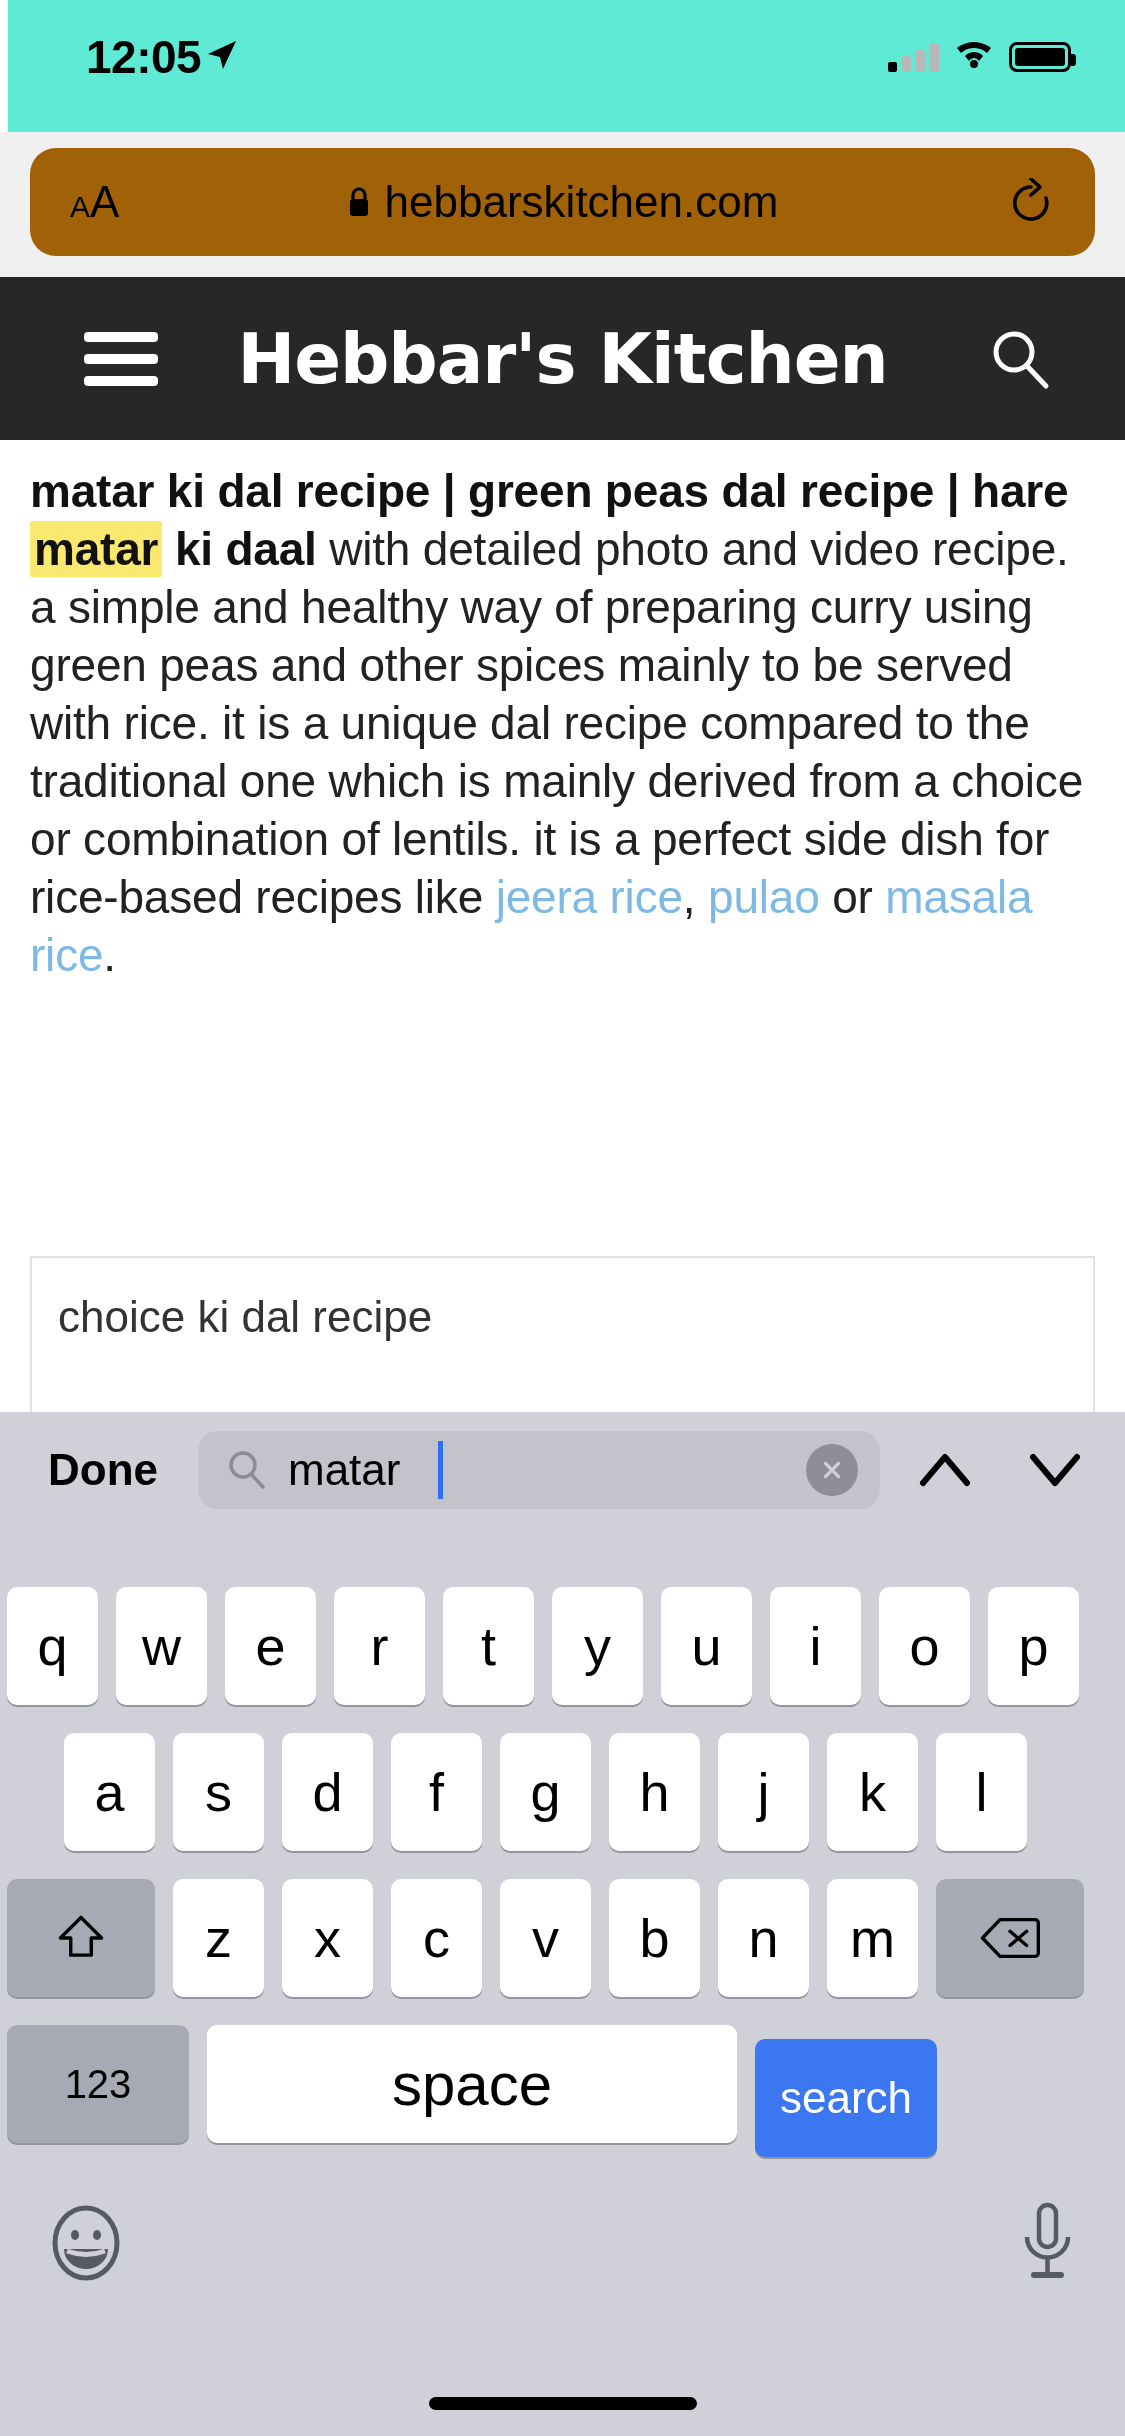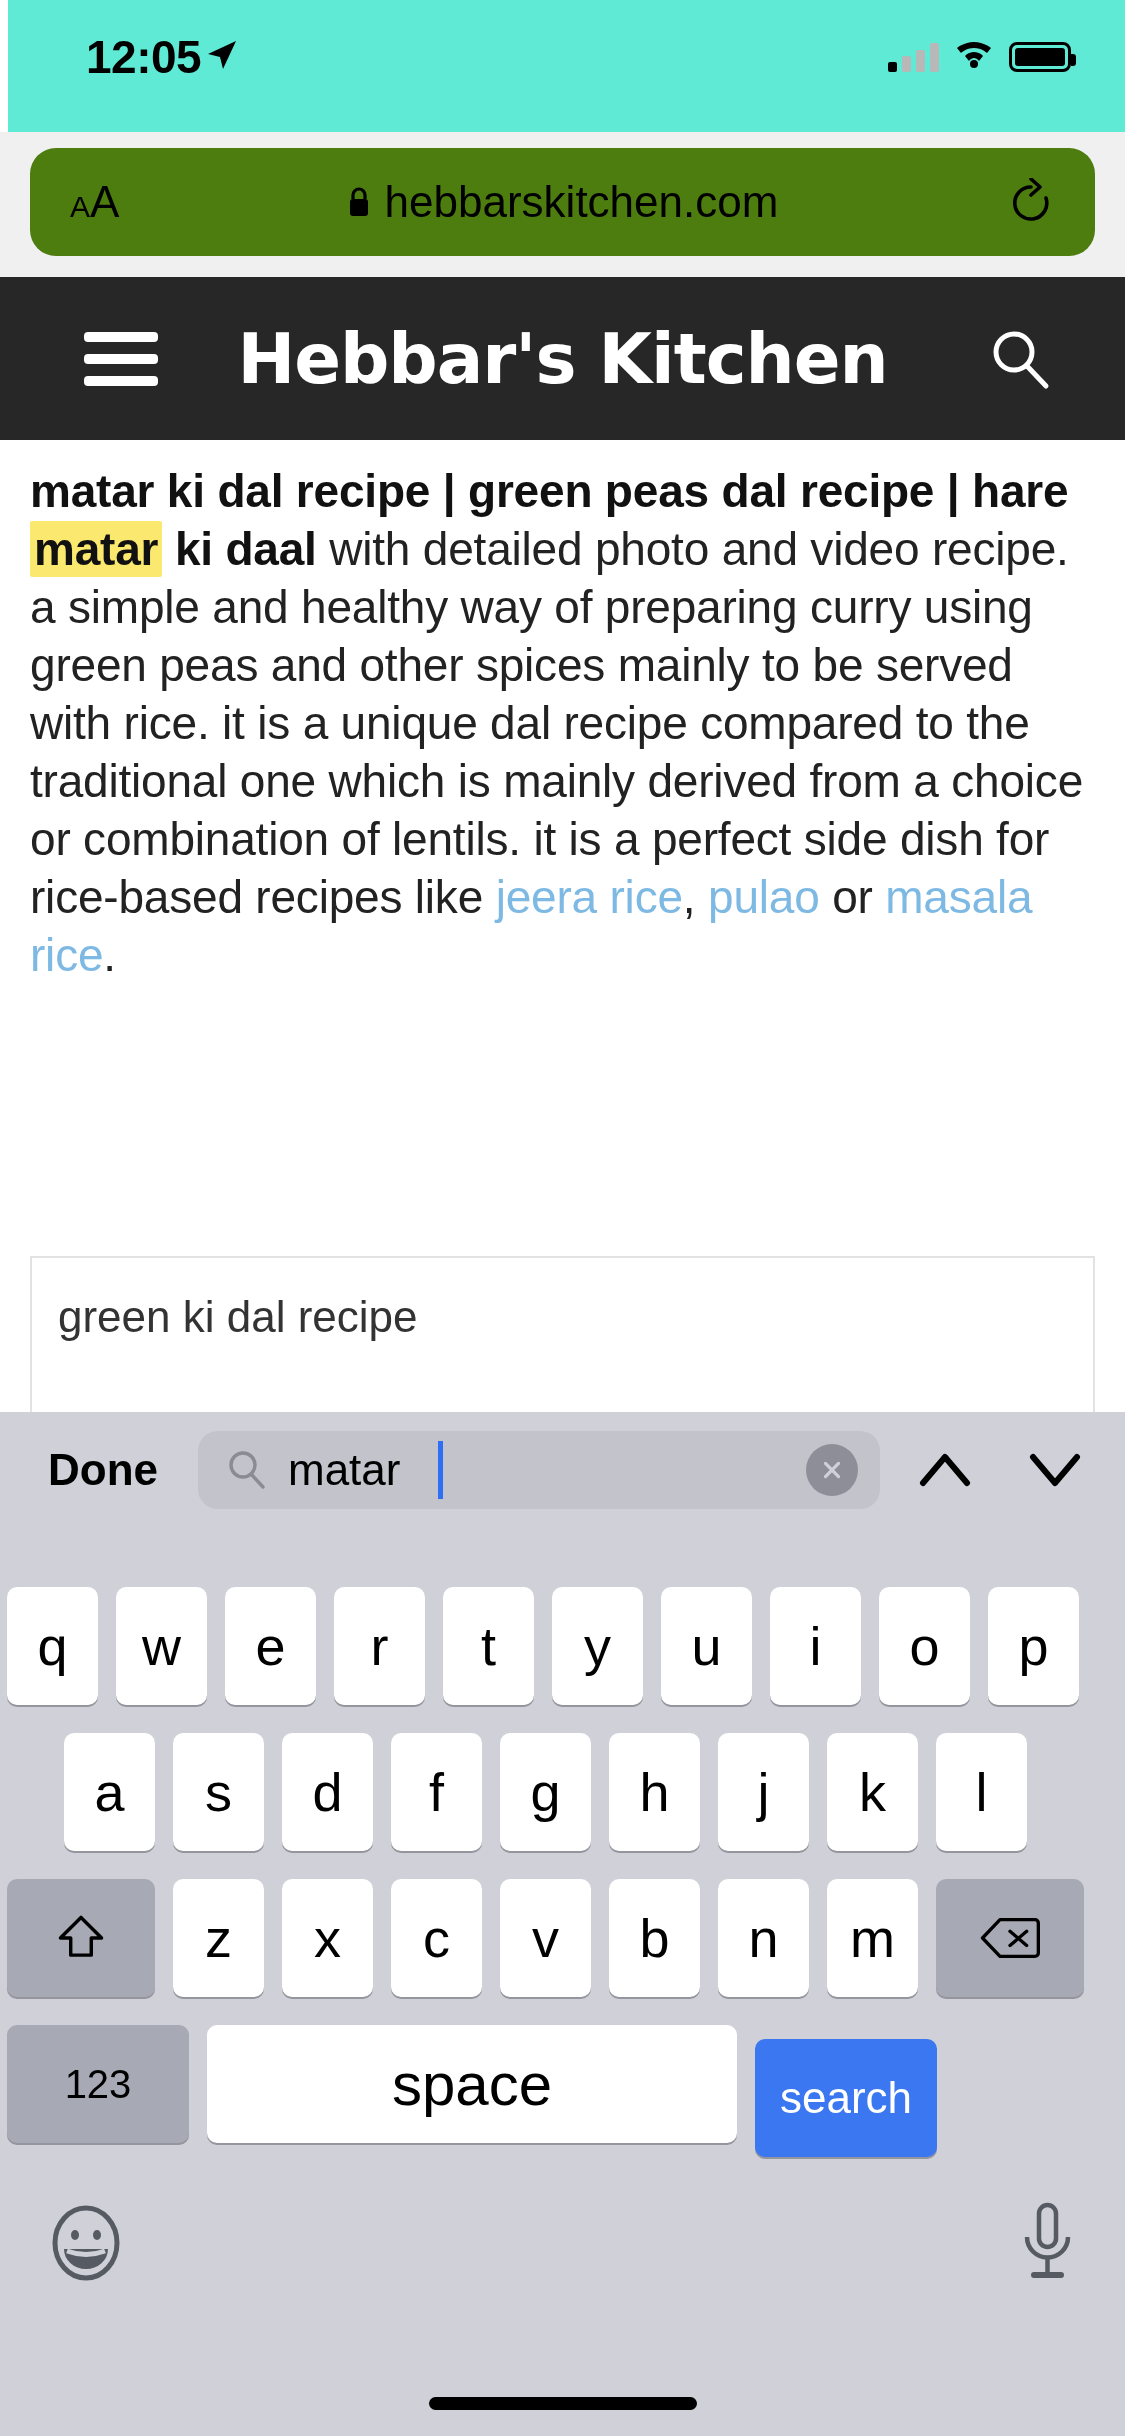--- a/index.html
+++ b/index.html
@@ -53,21 +53,21 @@
 
   
   .urlbar-wrap {
     position: absolute; top: 132px; left: 0;
     width: 1125px; height: 145px;
     background: #f0f0f0;
   }
   .urlbar {
     position: absolute; left: 30px; top: 16px;
     width: 1065px; height: 108px;
-    background: #4d7c0f; border-radius: 26px;
+    background: #a16207; border-radius: 26px;
     display: flex; align-items: center;
   }
   .url-aa {
     position: absolute; left: 40px; top: 50%; transform: translateY(-50%);
     color: #000; line-height: 1;
   }
   .url-aa .a1 { font-size: 30px; }
   .url-aa .a2 { font-size: 44px; }
   .url-center {
     position: absolute; left: 0; right: 0; top: 50%;
@@ -275,21 +275,21 @@
         <line x1="38" y1="38" x2="57" y2="58" stroke="#fff" stroke-width="5" stroke-linecap="round"></line>
       </svg>
     </div>
   </div>
 
   <div class="article">
     <p class="para"><b>matar ki dal recipe | green peas dal recipe | hare </b><span class="hl">matar</span><b> ki daal</b><span> with detailed photo and video recipe. a simple and healthy way of preparing curry using green peas and other spices mainly to be served with rice. it is a unique dal recipe compared to the traditional one which is mainly derived from a choice or combination of lentils. it is a perfect side dish for rice-based recipes like </span><a class="lnk">jeera rice</a><span>, </span><a class="lnk">pulao</a><span> or </span><a class="lnk">masala rice</a><span>.</span></p>
   </div>
 
   <div class="resultbox">
-    <div class="rb-text">green ki dal recipe</div>
+    <div class="rb-text">choice ki dal recipe</div>
   </div>
 
   <div class="findbar">
     <div class="done-btn">Done</div>
     <div class="find-field">
       <span class="find-mag">
         <svg viewBox="0 0 38 40" width="38" height="40">
           <circle cx="15" cy="15" r="12" stroke="#8b8b93" stroke-width="3.4" fill="none"></circle>
           <line x1="24" y1="25" x2="35" y2="37" stroke="#8b8b93" stroke-width="3.4" stroke-linecap="round"></line>
         </svg>

